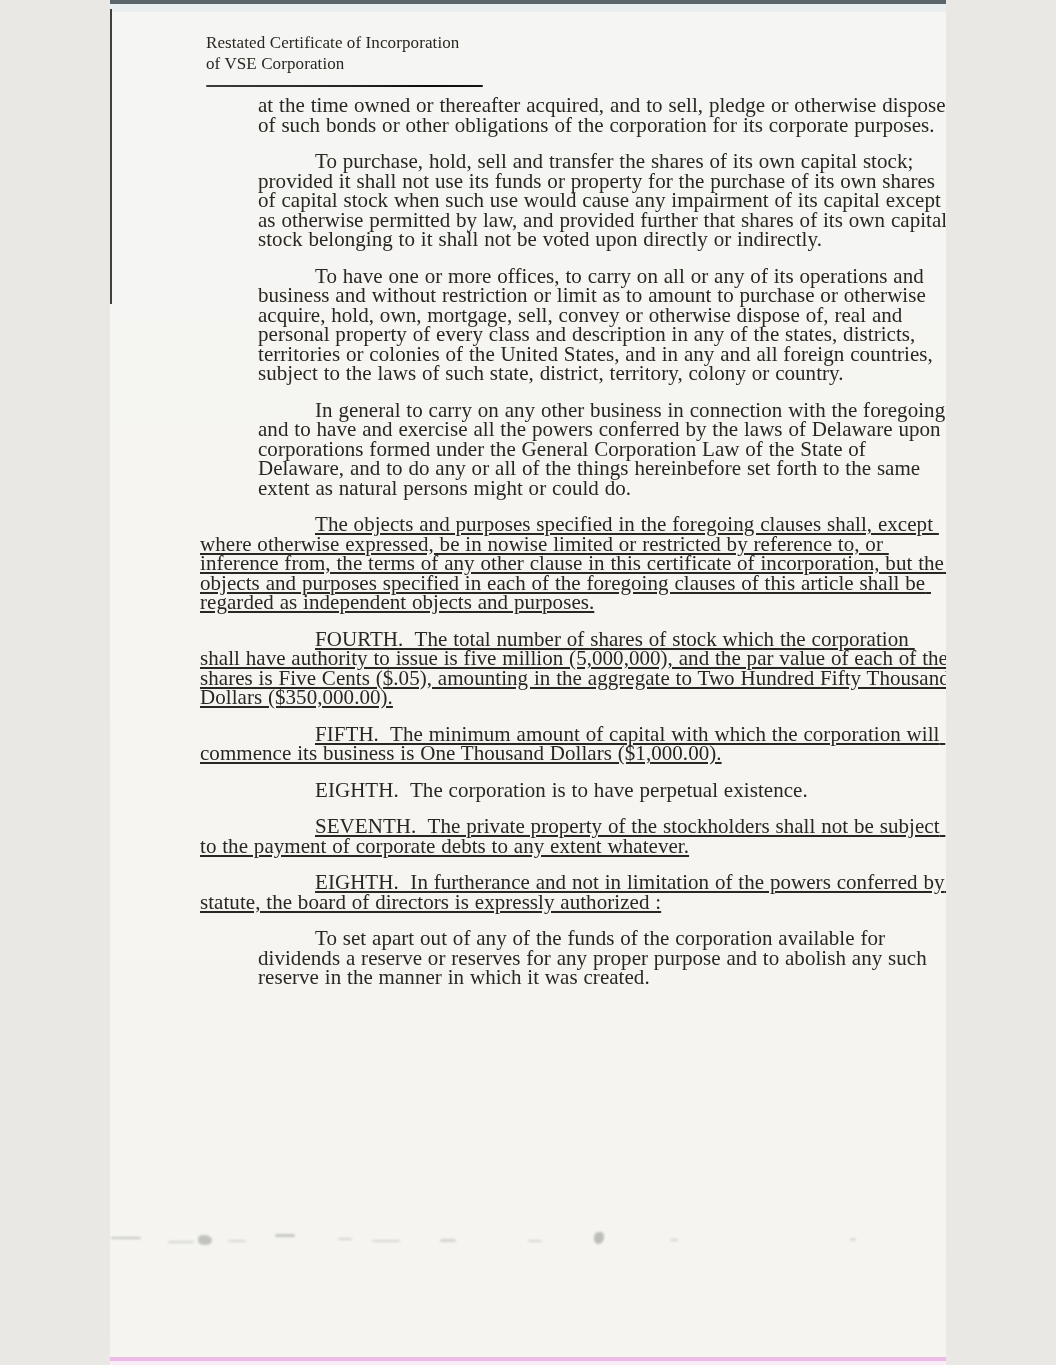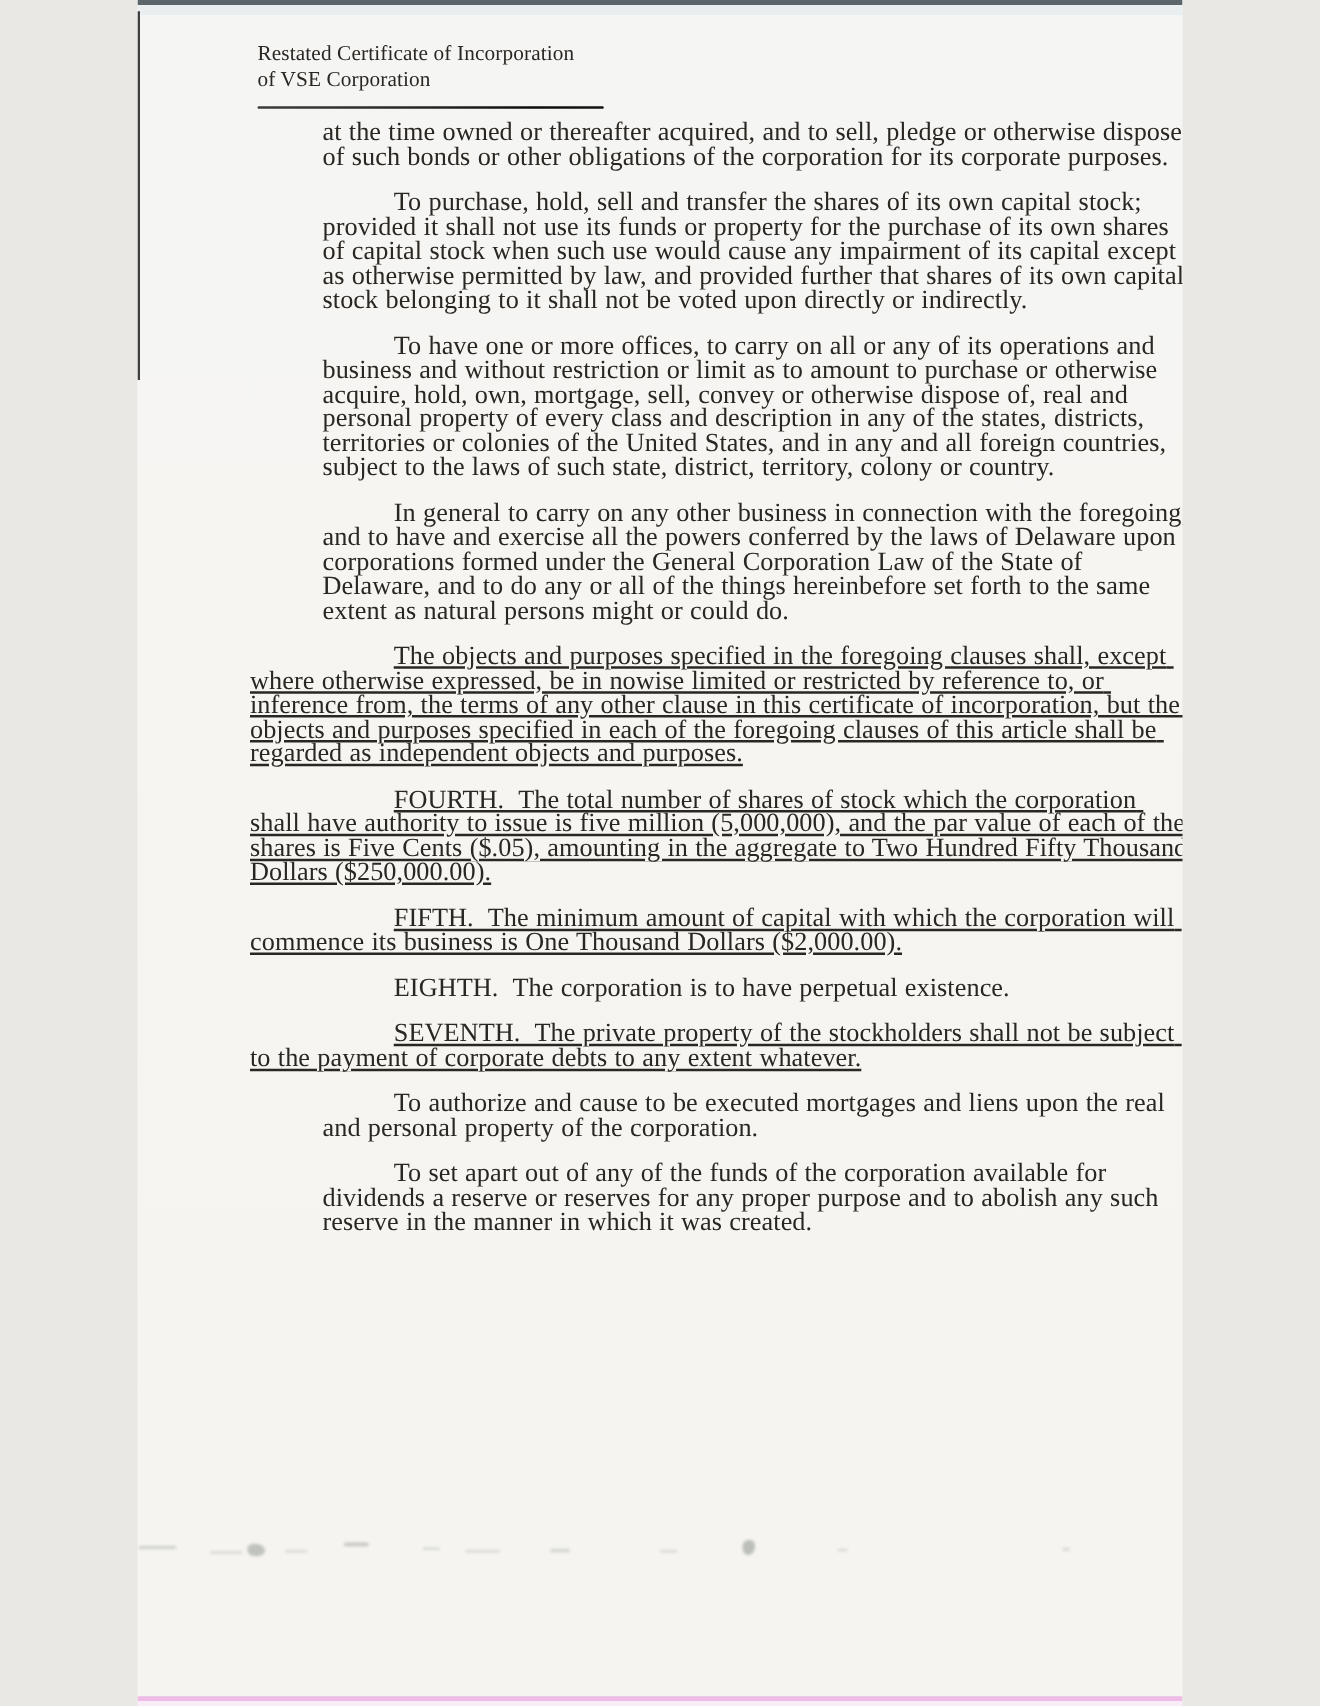--- a/index.html
+++ b/index.html
@@ -111,25 +111,25 @@
   <div class="page-number">3</div>
 
   <div class="header-rule"></div>
 
   <div class="doc-body">
     <p class="p-cont">at the time owned or thereafter acquired, and to sell, pledge or otherwise dispose of such bonds or other obligations of the corporation for its corporate purposes.</p>
     <p class="p-ind">To purchase, hold, sell and transfer the shares of its own capital stock; provided it shall not use its funds or property for the purchase of its own shares of capital stock when such use would cause any impairment of its capital except as otherwise permitted by law, and provided further that shares of its own capital stock belonging to it shall not be voted upon directly or indirectly.</p>
     <p class="p-ind">To have one or more offices, to carry on all or any of its operations and business and without restriction or limit as to amount to purchase or otherwise acquire, hold, own, mortgage, sell, convey or otherwise dispose of, real and personal property of every class and description in any of the states, districts, territories or colonies of the United States, and in any and all foreign countries, subject to the laws of such state, district, territory, colony or country.</p>
     <p class="p-ind">In general to carry on any other business in connection with the foregoing, and to have and exercise all the powers conferred by the laws of Delaware upon corporations formed under the General Corporation Law of the State of Delaware, and to do any or all of the things hereinbefore set forth to the same extent as natural persons might or could do.</p>
     <p class="p-full">The objects and purposes specified in the foregoing clauses shall, except where otherwise expressed, be in nowise limited or restricted by reference to, or inference from, the terms of any other clause in this certificate of incorporation, but the objects and purposes specified in each of the foregoing clauses of this article shall be regarded as independent objects and purposes.</p>
-    <p class="p-full">FOURTH.  The total number of shares of stock which the corporation shall have authority to issue is five million (5,000,000), and the par value of each of the shares is Five Cents ($.05), amounting in the aggregate to Two Hundred Fifty Thousand Dollars ($250,000.00).</p>
-    <p class="p-full">FIFTH.  The minimum amount of capital with which the corporation will commence its business is One Thousand Dollars ($2,000.00).</p>
+    <p class="p-full">FOURTH.  The total number of shares of stock which the corporation shall have authority to issue is five million (5,000,000), and the par value of each of the shares is Five Cents ($.05), amounting in the aggregate to Two Hundred Fifty Thousand Dollars ($350,000.00).</p>
+    <p class="p-full">FIFTH.  The minimum amount of capital with which the corporation will commence its business is One Thousand Dollars ($1,000.00).</p>
     <p class="p-ind">EIGHTH.  The corporation is to have perpetual existence.</p>
     <p class="p-full">SEVENTH.  The private property of the stockholders shall not be subject to the payment of corporate debts to any extent whatever.</p>
-    <p class="p-ind">To authorize and cause to be executed mortgages and liens upon the real and personal property of the corporation.</p>
+    <p class="p-full">EIGHTH.  In furtherance and not in limitation of the powers conferred by statute, the board of directors is expressly authorized :</p>
     <p class="p-ind">To set apart out of any of the funds of the corporation available for dividends a reserve or reserves for any proper purpose and to abolish any such reserve in the manner in which it was created.</p>
   </div>
 
   <div class="scan-noise">
     <span class="speck sp1"></span>
     <span class="speck sp2"></span>
     <span class="speck sp3"></span>
     <span class="speck sp4"></span>
     <span class="speck sp5"></span>
     <span class="speck sp6"></span>

